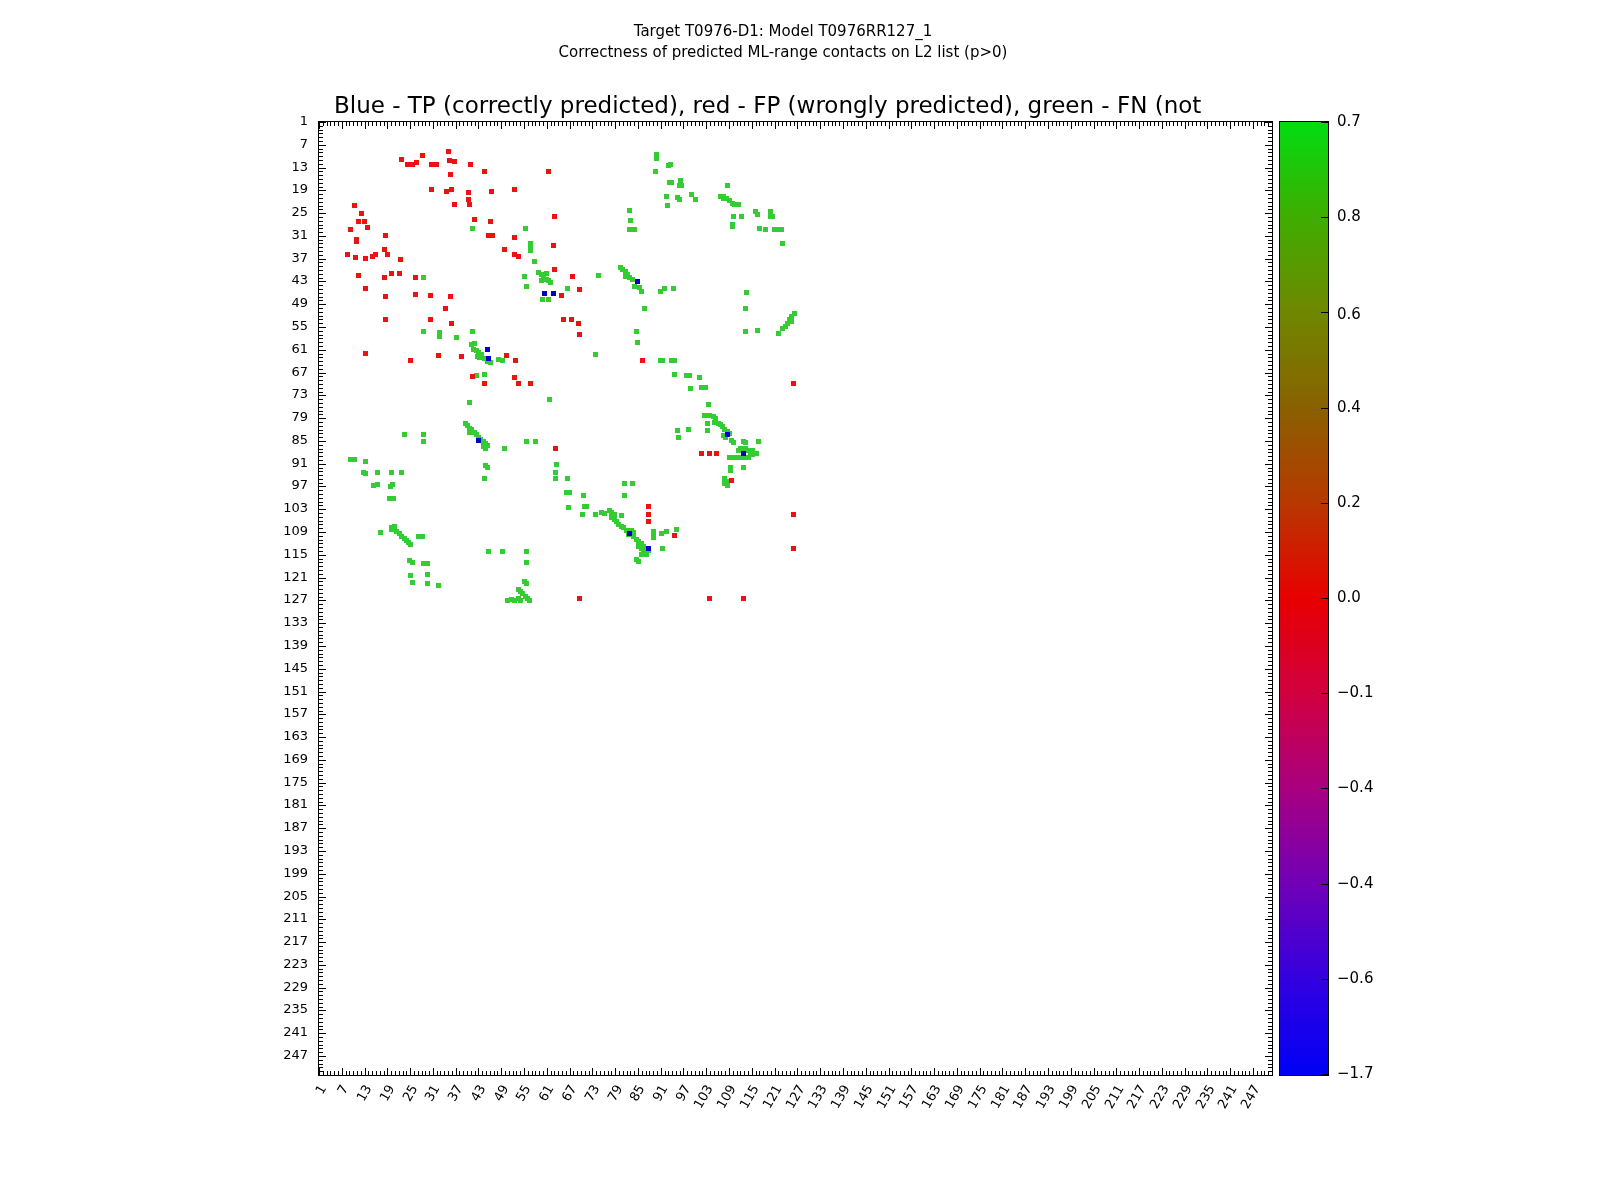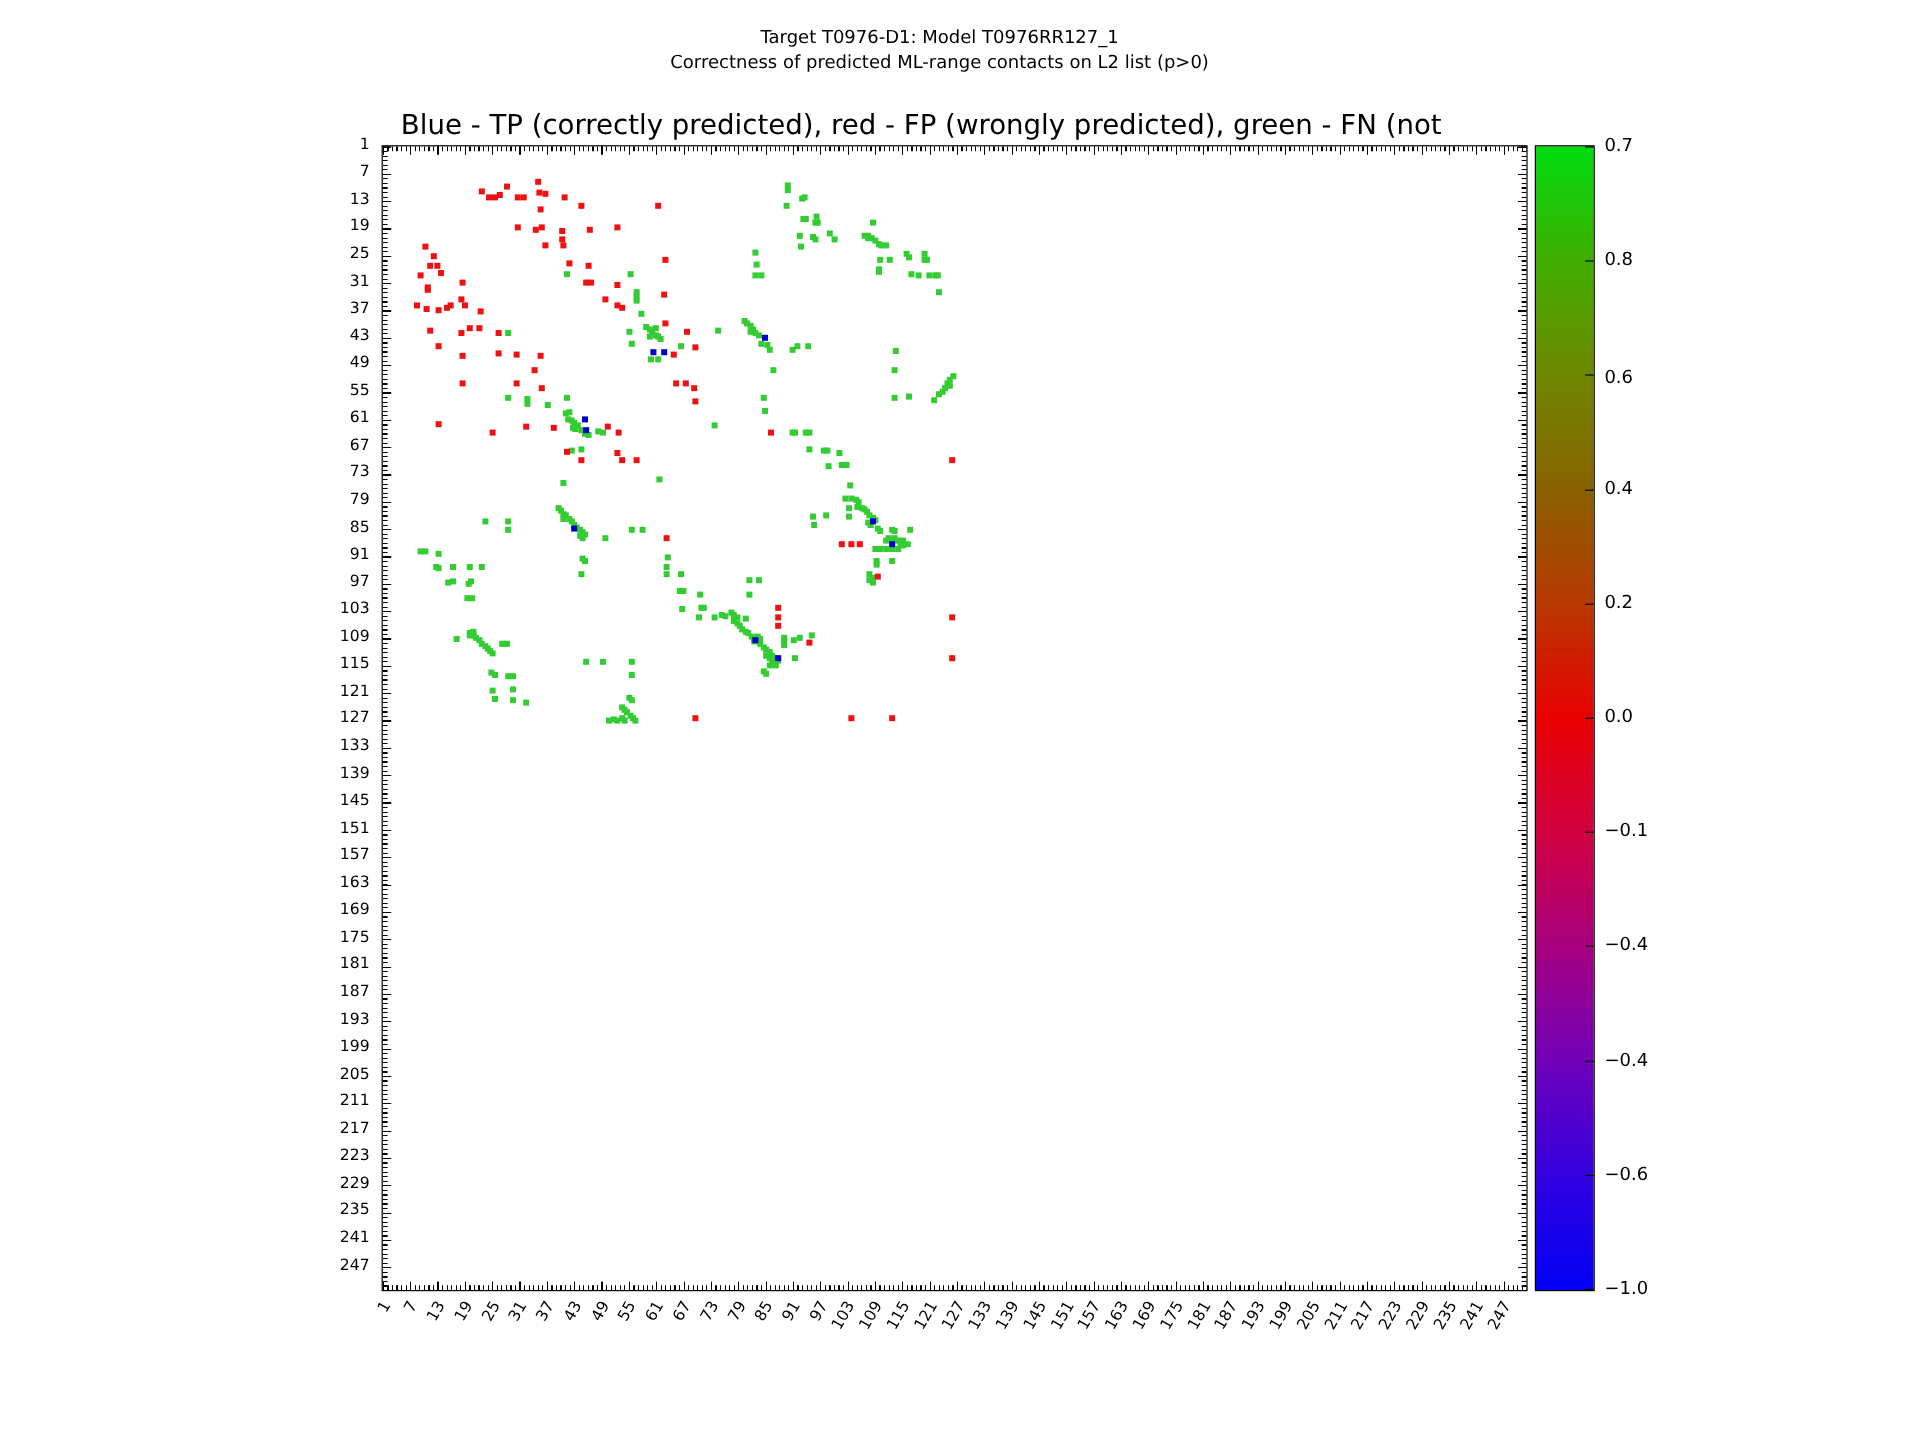--- a/index.html
+++ b/index.html
@@ -644,15 +644,15 @@
       <div class="cb-label" style="top: 112px;">0.7</div>
       <div class="cb-label" style="top: 207.2px;">0.8</div>
       <div class="cb-label" style="top: 305px;">0.6</div>
       <div class="cb-label" style="top: 397.6px;">0.4</div>
       <div class="cb-label" style="top: 492.8px;">0.2</div>
       <div class="cb-label" style="top: 588px;">0.0</div>
       <div class="cb-label" style="top: 683.2px;">−0.1</div>
       <div class="cb-label" style="top: 778.4px;">−0.4</div>
       <div class="cb-label" style="top: 873.6px;">−0.4</div>
       <div class="cb-label" style="top: 968.8px;">−0.6</div>
-      <div class="cb-label" style="top: 1064px;">−1.0</div>
+      <div class="cb-label" style="top: 1064px;">−1.7</div>
     </div>
 </div>
 
 </body></html>

